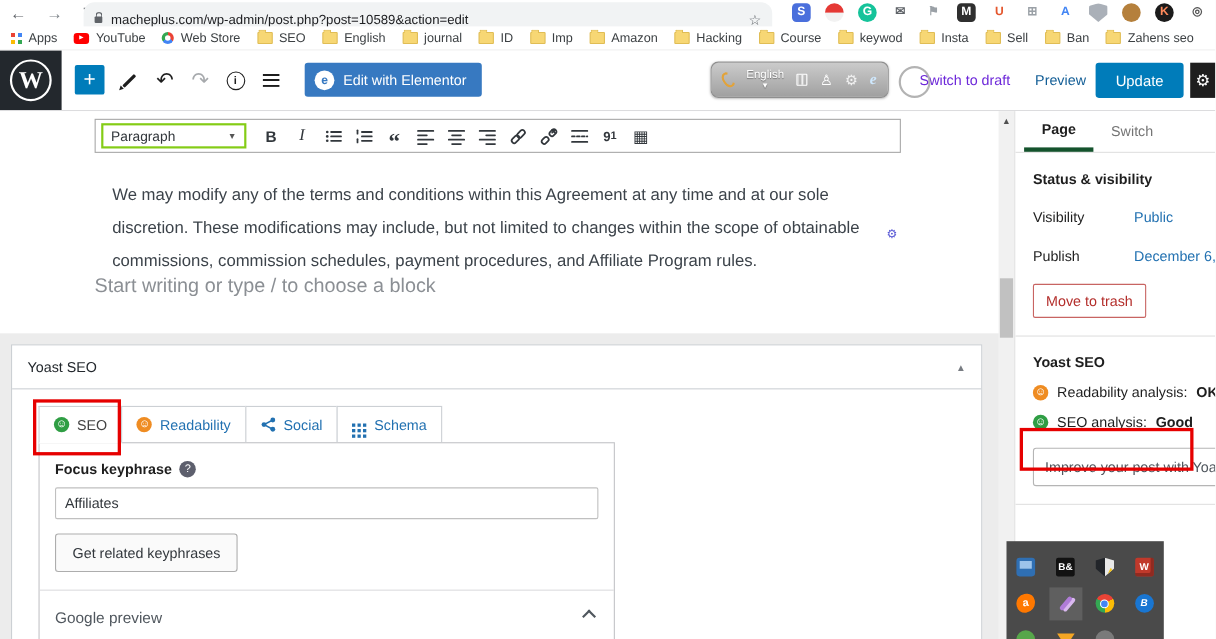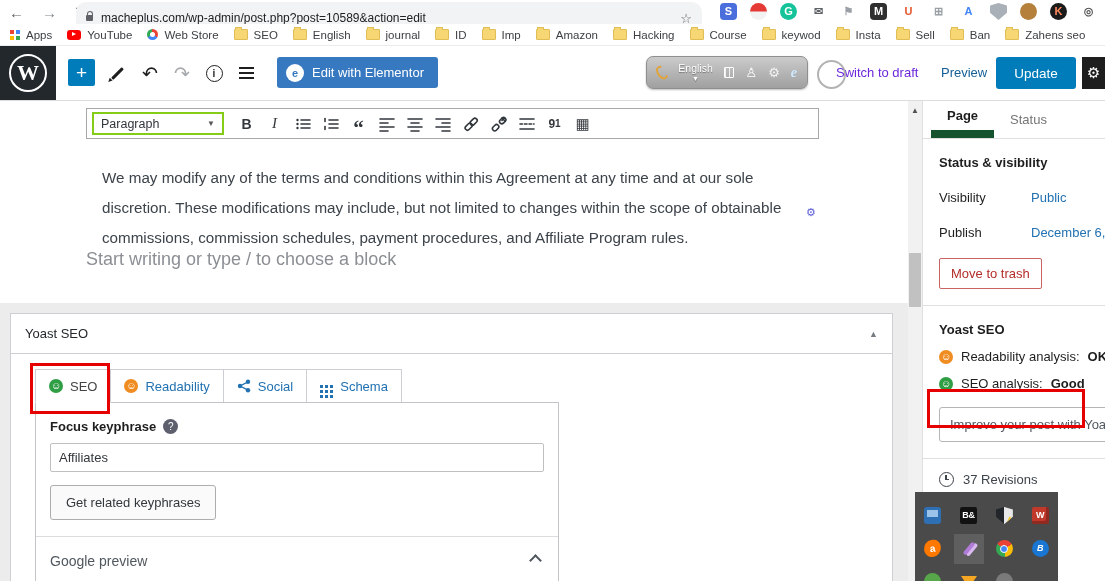--- a/index.html
+++ b/index.html
@@ -104,21 +104,21 @@
   .related-btn{margin-top:13px;padding:9px 15px;border:1px solid #adadad;background:#fafafa;border-radius:3px;font-size:13px;color:#32373c;cursor:pointer;display:inline-block;}
   .mb-divider{margin:16px -14px 0;border-top:1px solid #dcdcde;}
   .gp-row{height:47px;display:flex;align-items:center;justify-content:space-between;cursor:pointer;}
   .gp-label{font-size:14px;color:#50575e;}
   .chev-up{width:7px;height:7px;border-left:2px solid #50575e;border-top:2px solid #50575e;transform:rotate(45deg);margin-right:4px;}
 
   
   .sidebar{position:absolute;left:922px;top:101px;width:183px;height:480px;background:#fff;border-left:1px solid #e0e0e0;box-sizing:border-box;overflow:hidden;}
   .sb-tabs{height:37px;border-bottom:1px solid #e0e0e0;display:flex;align-items:stretch;padding-left:8px;}
   .sb-tab{display:flex;align-items:center;padding:0 16px;font-size:13px;color:#757575;cursor:pointer;box-sizing:border-box;}
-  .sb-tab.active{color:#1e1e1e;border-bottom:8px solid #14532d;font-weight:bold;}
+  .sb-tab.active{color:#1e1e1e;border-bottom:4px solid #14532d;font-weight:bold;}
   .sb-panel{padding:16px;border-bottom:1px solid #e0e0e0;}
   .sb-title{font-size:13px;font-weight:bold;color:#1e1e1e;}
   .sb-row{display:flex;margin-top:20px;font-size:13px;white-space:nowrap;}
   .sb-row .lbl{width:92px;color:#1e1e1e;flex:none;}
   .sb-row .val{color:#2271b1;cursor:pointer;}
   .trash-btn{margin-top:18px;display:inline-block;padding:7px 11px;border:1px solid #c86462;border-radius:2px;color:#b32d2a;font-size:13px;cursor:pointer;background:#fff;}
   .an-row{display:flex;align-items:center;gap:8px;margin-top:12px;font-size:13px;color:#1e1e1e;white-space:nowrap;}
   .an-row b{font-weight:bold;}
   .improve-btn{margin-top:16px;padding:9px 10px;border:1px solid #b5b5b5;border-radius:3px;font-size:13px;color:#50575e;white-space:nowrap;cursor:pointer;background:#fff;width:196px;box-sizing:border-box;}
   .rev-row{display:flex;align-items:center;gap:9px;padding:13px 16px;font-size:13px;color:#3c434a;cursor:pointer;white-space:nowrap;}
@@ -425,21 +425,21 @@
         <span class="gp-label">Google preview</span>
         <span class="chev-up"></span>
       </div>
       
     </div>
   </div>
 
   <div class="sidebar">
     <div class="sb-tabs">
       <div class="sb-tab active">Page</div>
-      <div class="sb-tab">Status</div>
+      <div class="sb-tab">Switch</div>
     </div>
     <div class="sb-panel">
       <div class="sb-title">Status &amp; visibility</div>
       <div class="sb-row">
         <span class="lbl">Visibility</span>
         <span class="val">Public</span>
       </div>
       <div class="sb-row">
         <span class="lbl">Publish</span>
         <span class="val">December 6, 2020</span>
@@ -452,24 +452,20 @@
         <span class="smiley" style="background: rgb(239, 140, 34);">☺</span>
         <span>Readability analysis:</span>
         <b>OK</b>
       </div>
       <div class="an-row">
         <span class="smiley" style="background: rgb(47, 158, 68);">☺</span>
         <span>SEO analysis:</span>
         <b>Good</b>
       </div>
       <div class="improve-btn">Improve your post with Yoast S</div>
-    </div>
-    <div class="rev-row">
-      <span class="clock"></span>
-      <span>37 Revisions</span>
     </div>
   </div>
 
   <div class="tray">
     <span class="ti ti-network"></span>
     <span class="ti ti-bb"></span>
     <span class="ti ti-shield"></span>
     <span class="ti ti-wcube"></span>
     <span class="ti ti-avast"></span>
     <span class="hl-cell">

